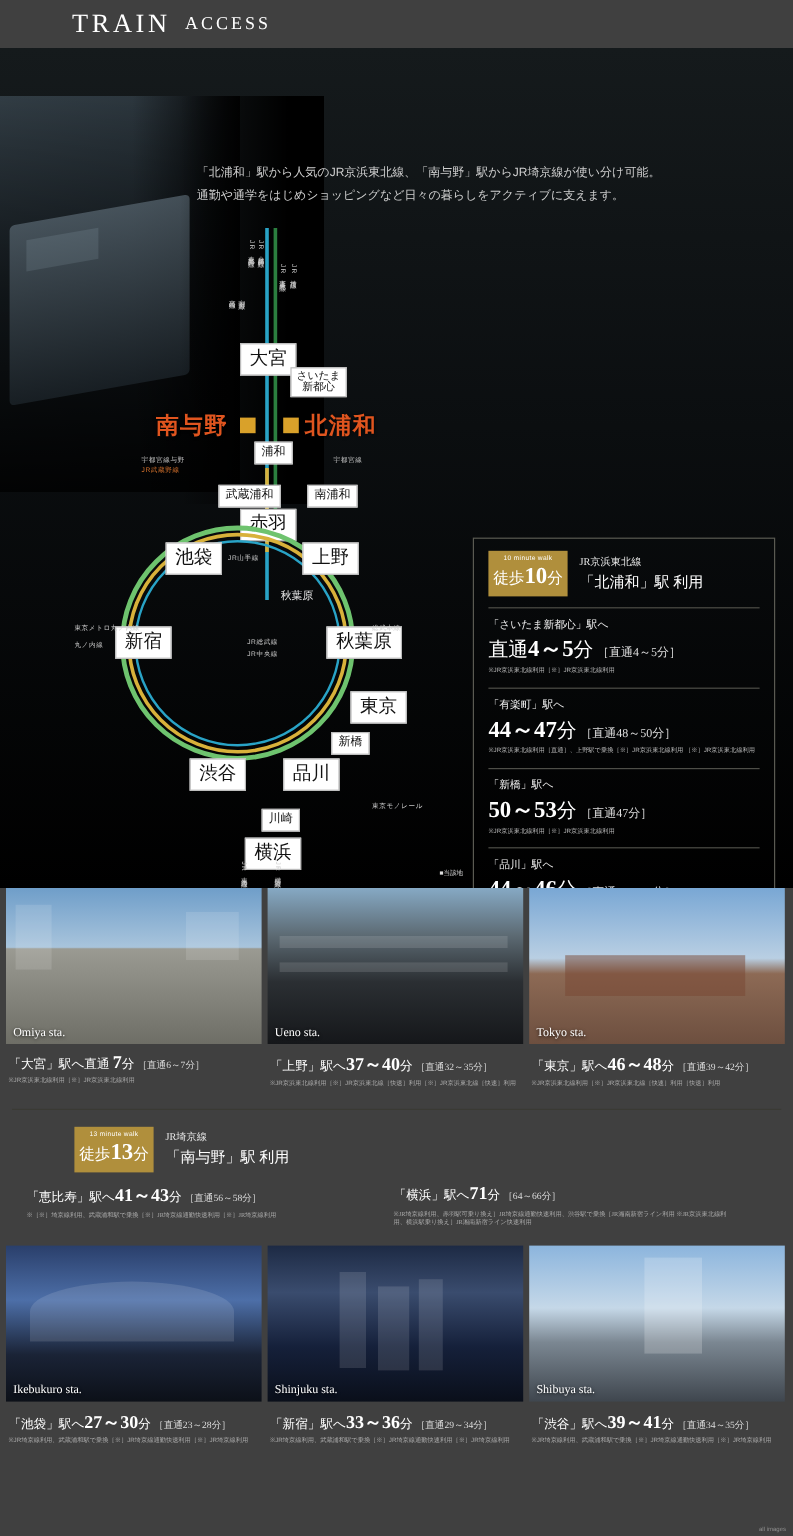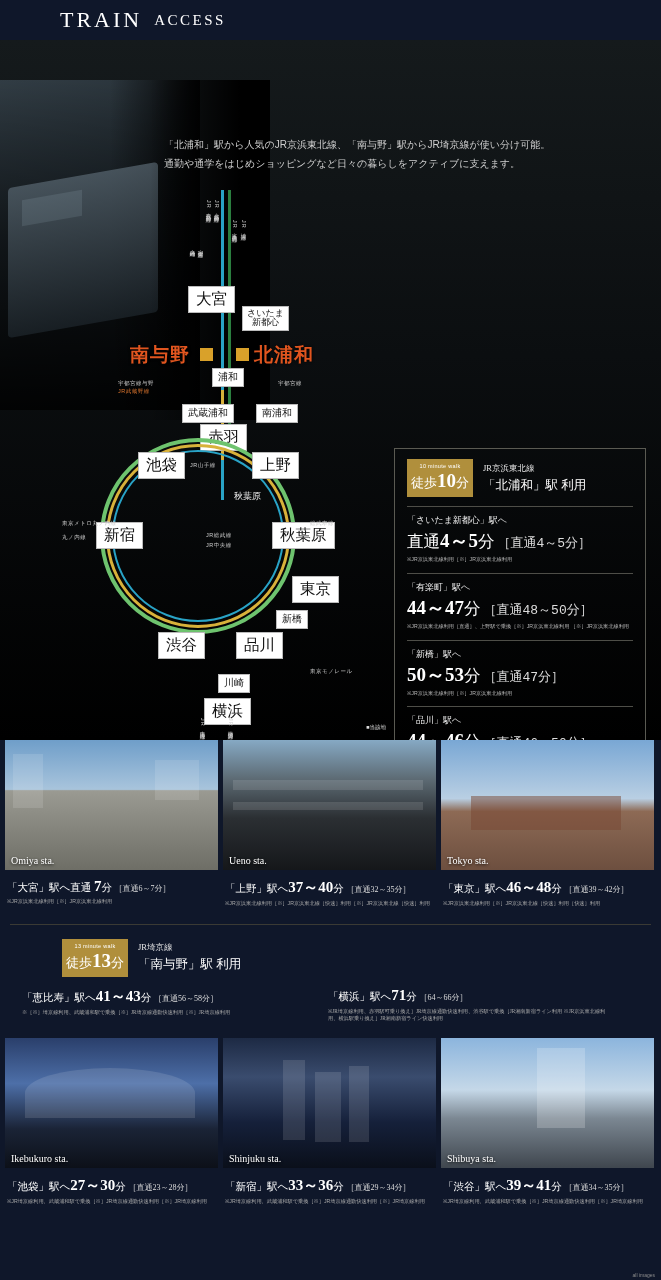--- a/index.html
+++ b/index.html
@@ -1,21 +1,21 @@
 <!DOCTYPE html>
 <html><head>
 <meta charset="utf-8">
 <style>
   * { box-sizing: border-box; margin:0; padding:0; }
   html,body { background:#000; }
   body {
     width:661px; height:1280px; position:relative; overflow:hidden;
     font-family:"Liberation Serif", serif; color:#fff;
   }
-  .page { position:relative; width:661px; height:1280px; background:#0f172a; }
+  .page { position:relative; width:661px; height:1280px; background:#404040; }
 
   
   .header { height:40px; display:flex; align-items:center; padding-left:60px; }
   .header .t1 { font-size:22px; letter-spacing:3px; color:#fff; font-family:"Liberation Serif",serif; }
   .header .t2 { font-size:15px; letter-spacing:2.5px; color:#fff; margin-left:12px; }
 
   
   .hero { position:relative; width:661px; height:700px; overflow:hidden;
           background:linear-gradient(180deg,#151a1c 0%, #0b0e10 45%, #000 100%); }
   .hero .photo {
@@ -81,21 +81,21 @@
     width:66px; background:#b08f3c; color:#fff; text-align:center; padding:4px 0 5px;
   }
   .walk .en { font-size:5.5px; letter-spacing:.3px; font-family:"Liberation Sans",sans-serif; display:block; }
   .walk .jp { font-size:13px; font-family:"Liberation Serif",serif; display:block; margin-top:1px; }
   .walk .jp b { font-size:19px;margin-top:24px; }
   .walkline .l1 { font-size:8.5px; color:#e7e7e7; font-family:"Liberation Serif",serif; }
   .walkline .l2 { font-size:12.5px; color:#fff; font-family:"Liberation Serif",serif; margin-top:2px; }
   .rowsep { height:1px; background:#4e4e48; margin:9px 0 7px; }
   .dest .d1 { font-size:9px; color:#efefef; font-family:"Liberation Serif",serif; }
   .dest .d2 { font-size:16.5px; color:#fff; font-family:"Liberation Serif",serif; margin-top:1px; }
-  .dest .d2 small { font-size:13px; color:#ddd; margin-left:3px;font-family:Liberation Mono, monospace; }
+  .dest .d2 small { font-size:10px; color:#ddd; margin-left:3px; }
   .dest .note { font-size:5.2px; color:#b9b9b9; line-height:1.5; margin-top:2px;
                 font-family:"Liberation Sans",sans-serif; }
 
   
   .photorow { display:flex; gap:5px; padding:0 5px; }
   .pcard { width:213px; }
   .pimg { position:relative; width:213px; height:130px; overflow:hidden; }
   .pimg .cap { position:absolute; left:6px; bottom:4px; font-size:10px; color:#fff;
                font-family:"Liberation Serif",serif; text-shadow:0 1px 3px rgba(0,0,0,.9); }
   .pcap { padding:8px 2px 0; }
@@ -150,21 +150,21 @@
       <div class="vline" style="left:221px; top:250px; height:60px;"></div>
       <div class="vline" style="left:221px; top:200px; height:70px; background:#d8b13a;"></div>
 
       <div class="tiny" style="left:206px; top:10px;">JR東北新幹線</div>
       <div class="tiny" style="left:214px; top:10px;">JR上越新幹線</div>
       <div class="tiny" style="left:232px; top:30px;">JR京浜東北線</div>
       <div class="tiny" style="left:241px; top:30px;">JR埼京線</div>
       <div class="tiny" style="left:190px; top:55px;">高崎線</div>
       <div class="tiny" style="left:198px; top:55px;">宇都宮線</div>
 
-      <div class="stn big" style="left:188px; top:96px;">大宮</div>
+      <div class="stn big" style="left:200px; top:96px;">大宮</div>
       <div class="stn sm" style="left:242px; top:116px; text-align:center;">さいたま<br>新都心</div>
 
       <div class="sq" style="left:200px; top:158px;"></div>
       <div class="sq" style="left:236px; top:158px;"></div>
       <div class="hl" style="left:130px; top:152px;">南与野</div>
       <div class="hl" style="left:254px; top:152px;">北浦和</div>
 
       <div class="stn" style="left:212px; top:178px;">浦和</div>
       <div class="stn" style="left:182px; top:214px;">武蔵浦和</div>
       <div class="stn" style="left:256px; top:214px;">南浦和</div>

